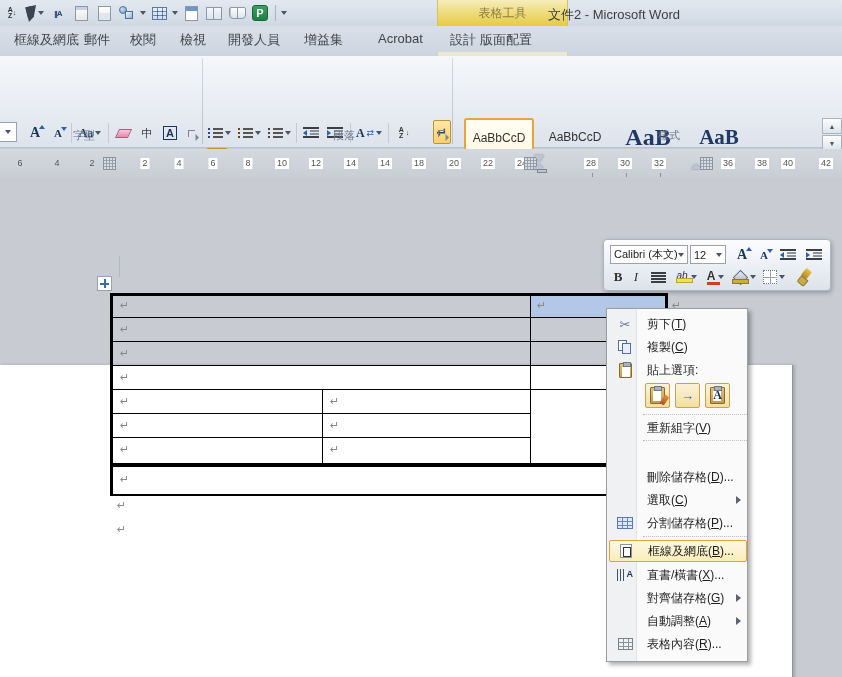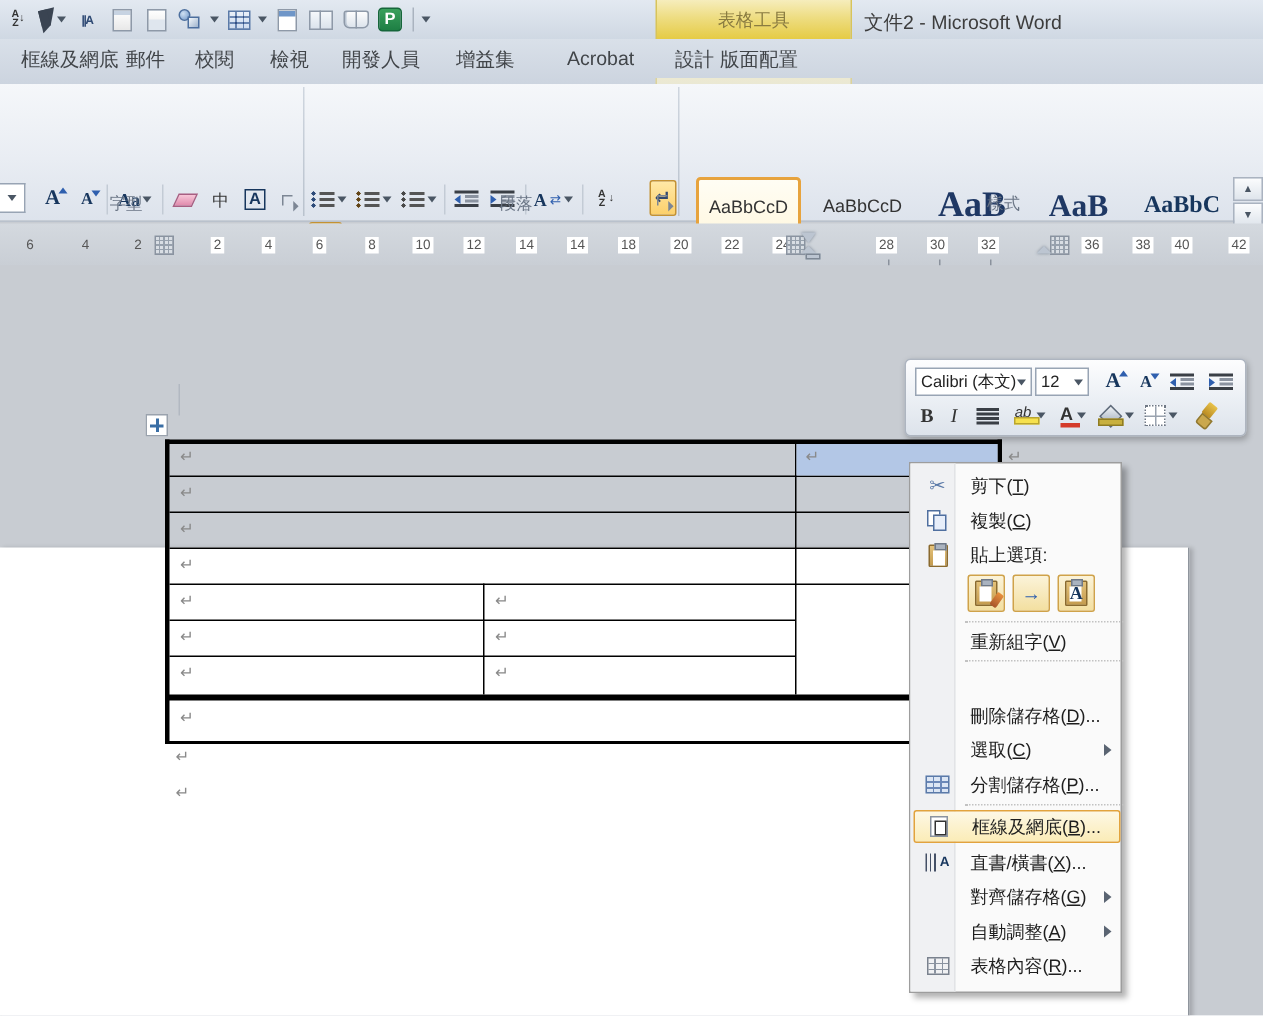--- a/index.html
+++ b/index.html
@@ -2,21 +2,21 @@
 <html><head>
 <meta charset="utf-8">
 <style>
   * { margin:0; padding:0; box-sizing:border-box; }
   body { font-family:"Liberation Sans","DejaVu Sans",sans-serif; }
   #app { position:relative; width:842px; height:677px; overflow:hidden; background:#c8ccd2; font-family:"Liberation Sans","DejaVu Sans",sans-serif; }
 
   
   .titlebar { position:absolute; left:0; top:0; width:842px; height:26px;
     background:linear-gradient(#e3e9f1,#cfd8e3); }
-  .win-title { position:absolute; left:576px; top:6px; font-size:13px; color:#3d3d3d; }
+  .win-title { position:absolute; left:548px; top:6px; font-size:13px; color:#3d3d3d; }
   .ctx-header { position:absolute; left:437px; top:0; width:131px; height:26px;
     background:linear-gradient(#f6edbc 0%,#eedd82 45%,#e5cb45 100%);
     border-left:1px solid #d8c45a; border-right:1px solid #d8c45a;
     text-align:center; line-height:26px; font-size:12px; color:#8a7c41; }
 
   
   .qat { position:absolute; left:2px; top:2px; height:22px; display:flex; align-items:center; gap:3px; }
   .qbtn { position:relative; width:20px; height:20px; display:inline-flex; align-items:center; justify-content:center; }
   .qdoc { width:13px; height:15px; background:linear-gradient(#fff,#e8e8e8); border:1px solid #8e99a8;
     box-shadow:inset 0 3px 0 #c7d3e2; }
@@ -388,24 +388,20 @@
       <span class="st-prev body">AaBbCcD</span>
       <span class="st-label"><span class="st-pil">↵</span><span>無間距</span></span>
     </div>
     <div class="style-box" style="left:613px">
       <span class="st-prev h1">AaB</span>
       <span class="st-label">標題 1</span>
     </div>
     <div class="style-box" style="left:684px">
       <span class="st-prev h2">AaB</span>
       <span class="st-label">標題 2</span>
-    </div>
-    <div class="style-box" style="left:753px">
-      <span class="st-prev h0">AaBbC</span>
-      <span class="st-label">標題</span>
     </div>
     <div class="gal-scroll" style="top:62px">▲</div>
     <div class="gal-scroll" style="top:79px">▼</div>
     <div class="gal-scroll" style="top:96px;border-top:2px solid #8a93a0">▼</div>
     <div class="glabel" style="left:610px;width:70px">樣式</div>
   </div>
 
   <div class="ruler-band">
     <div class="ruler-bar"></div>
     <div class="ruler-active"></div>

